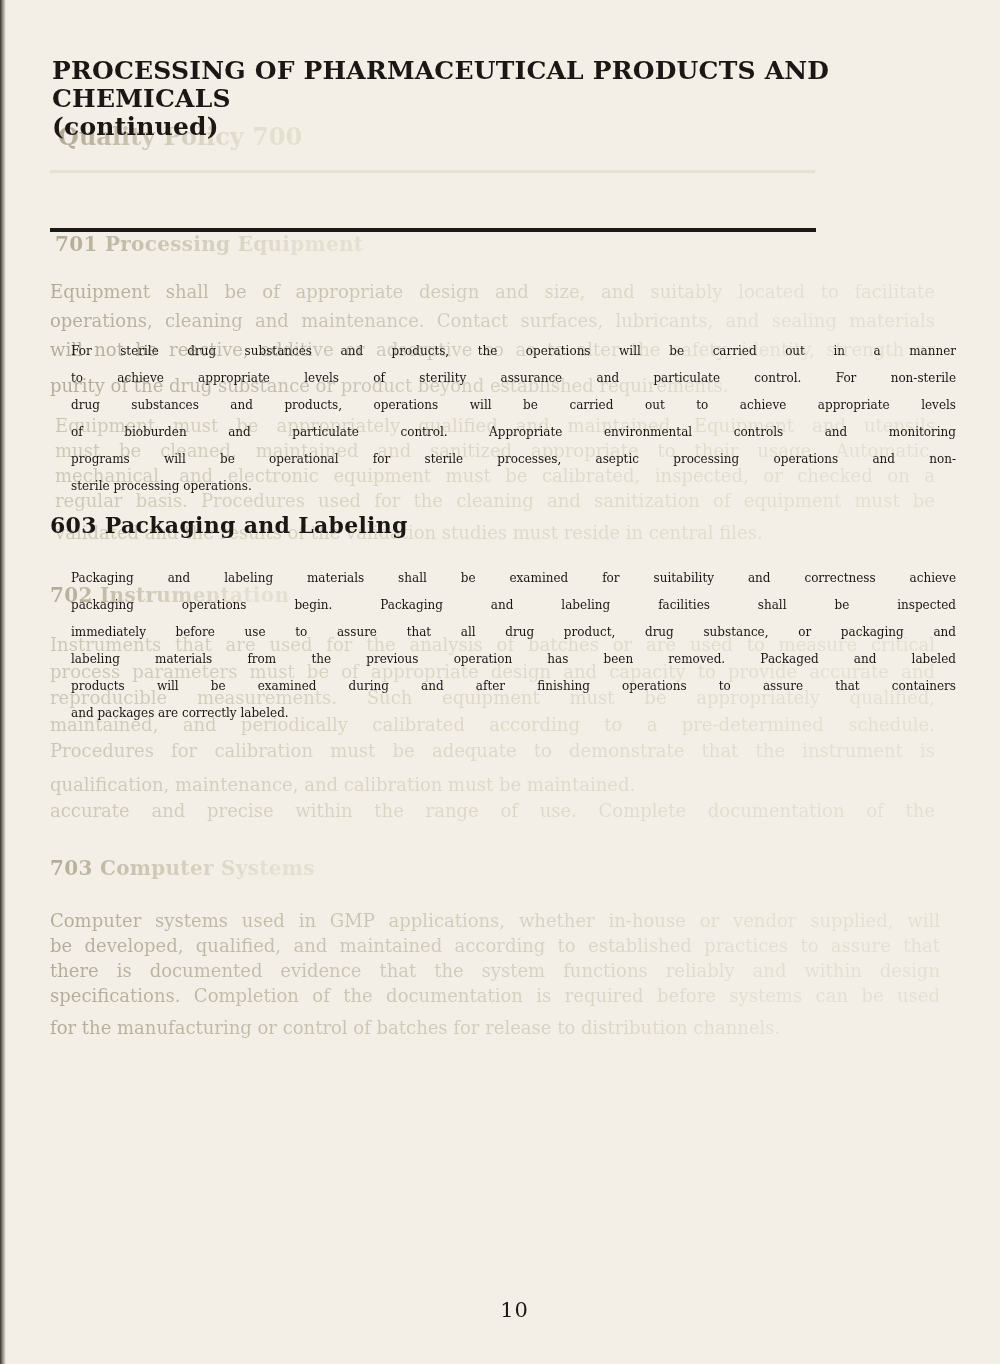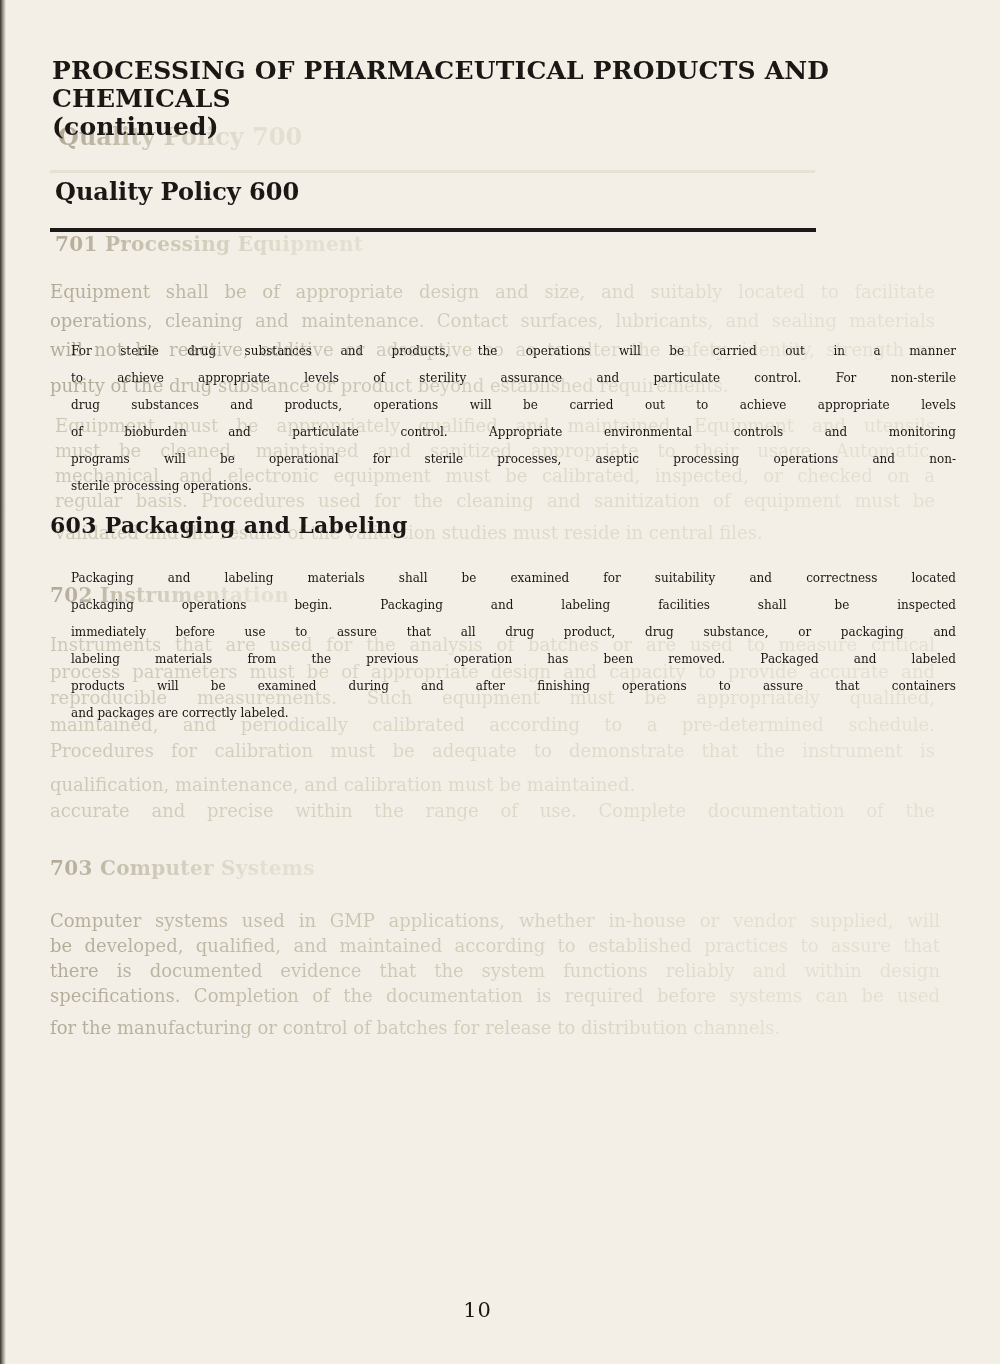--- a/index.html
+++ b/index.html
@@ -16,21 +16,21 @@
   .ink{z-index:2;color:var(--ink);}
   .ghost{z-index:1;}
   .title{font-size:25px;font-weight:bold;line-height:28px;letter-spacing:.2px;}
   .h-600{font-size:24px;font-weight:bold;}
   .h-603{font-size:22px;font-weight:bold;letter-spacing:.3px;}
   .rule{background:#1b1917;height:4px;}
   .rule-ghost{background:var(--ghost-light);height:3px;opacity:.9;}
   .para{font-size:12px;line-height:27px;width:885px;margin-left:21px;}
   .para .tline{text-align:justify;text-align-last:justify;white-space:normal;}
   .para .tline-last{text-align-last:left;}
-  .pageno{font-size:21px;text-align:center;letter-spacing:1px;}
+  .pageno{font-size:21px;text-align:center;letter-spacing:1px;margin-left:37px;}
   
   .gh{color:var(--ghost-mid);}
   .gh-head{font-weight:bold;}
   .gh-h700{font-size:24px;}
   .gh-h70x{font-size:20px;letter-spacing:.3px;}
   .gpara{font-size:18px;width:885px;}
   .gpara .tline{text-align:justify;text-align-last:justify;}
   .gpara .tline-last{text-align-last:left;margin-top:7px;}
   .lh29{line-height:29px;} .lh25{line-height:25px;} .lh265{line-height:26.5px;}
   @supports ((-webkit-background-clip:text) or (background-clip:text)){
@@ -93,37 +93,36 @@
       <div class="tline">specifications.  Completion of the documentation is required before systems can be used</div>
       <div class="tline tline-last">for the manufacturing or control of batches for release to distribution channels.</div>
     </div>
 
   <div class="abs ink title" style="left:52px;top:57px;width:830px;">
       <div class="tline">PROCESSING OF PHARMACEUTICAL PRODUCTS AND</div>
       <div class="tline">CHEMICALS</div>
       <div class="tline tline-last">(continued)</div>
     </div>
 
-  <div class="abs ink h-600" style="left:55px;top:177px;">Quality Policy 600</div>
 
   <div class="abs ink rule" style="left:50px;top:228px;width:766px;"></div>
 
   <div class="abs ink para" style="left:50px;top:338px;">
       <div class="tline">For sterile drug substances and products, the operations will be carried out in a manner</div>
       <div class="tline">to achieve appropriate levels of sterility assurance and particulate control. For non-sterile</div>
       <div class="tline">drug substances and products, operations will be carried out to achieve appropriate levels</div>
       <div class="tline">of bioburden and particulate control. Appropriate environmental controls and monitoring</div>
       <div class="tline">programs will be operational for sterile processes, aseptic processing operations and non-</div>
       <div class="tline tline-last">sterile processing operations.</div>
     </div>
 
   <div class="abs ink h-603" style="left:50px;top:512px;">603 Packaging and Labeling</div>
 
   <div class="abs ink para" style="left:50px;top:565px;">
-      <div class="tline">Packaging and labeling materials shall be examined for suitability and correctness located</div>
+      <div class="tline">Packaging and labeling materials shall be examined for suitability and correctness achieve</div>
       <div class="tline">packaging operations begin.  Packaging and labeling facilities shall be inspected</div>
       <div class="tline">immediately before use to assure that all drug product, drug substance, or packaging and</div>
       <div class="tline">labeling materials from the previous operation has been removed.  Packaged and labeled</div>
       <div class="tline">products will be examined during and after finishing operations to assure that containers</div>
       <div class="tline tline-last">and packages are correctly labeled.</div>
     </div>
 
   <div class="abs ink pageno" style="left:0;top:1298px;width:955px;">10</div>
 
 </div>

